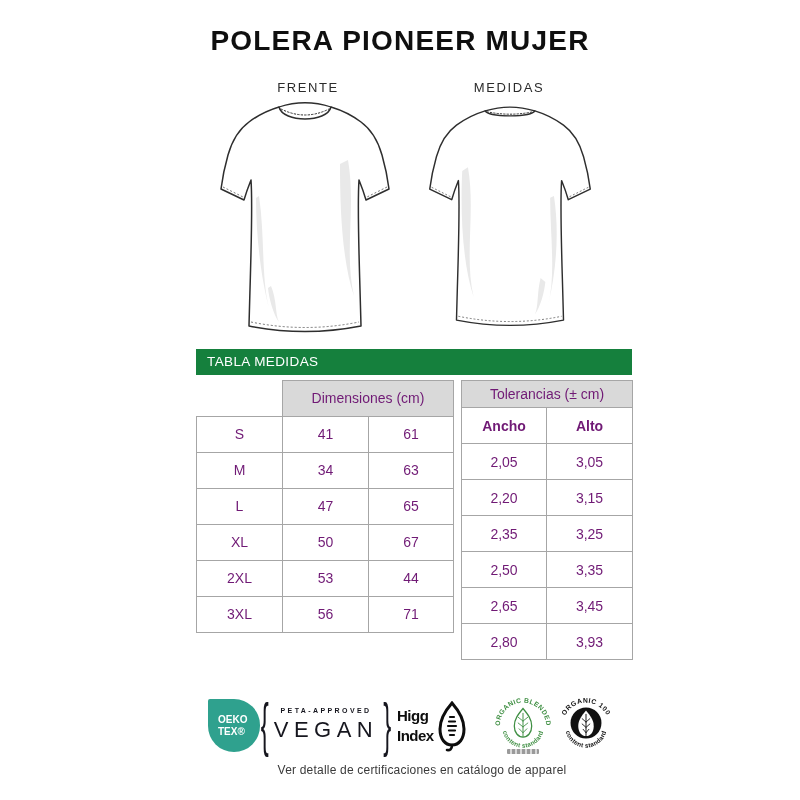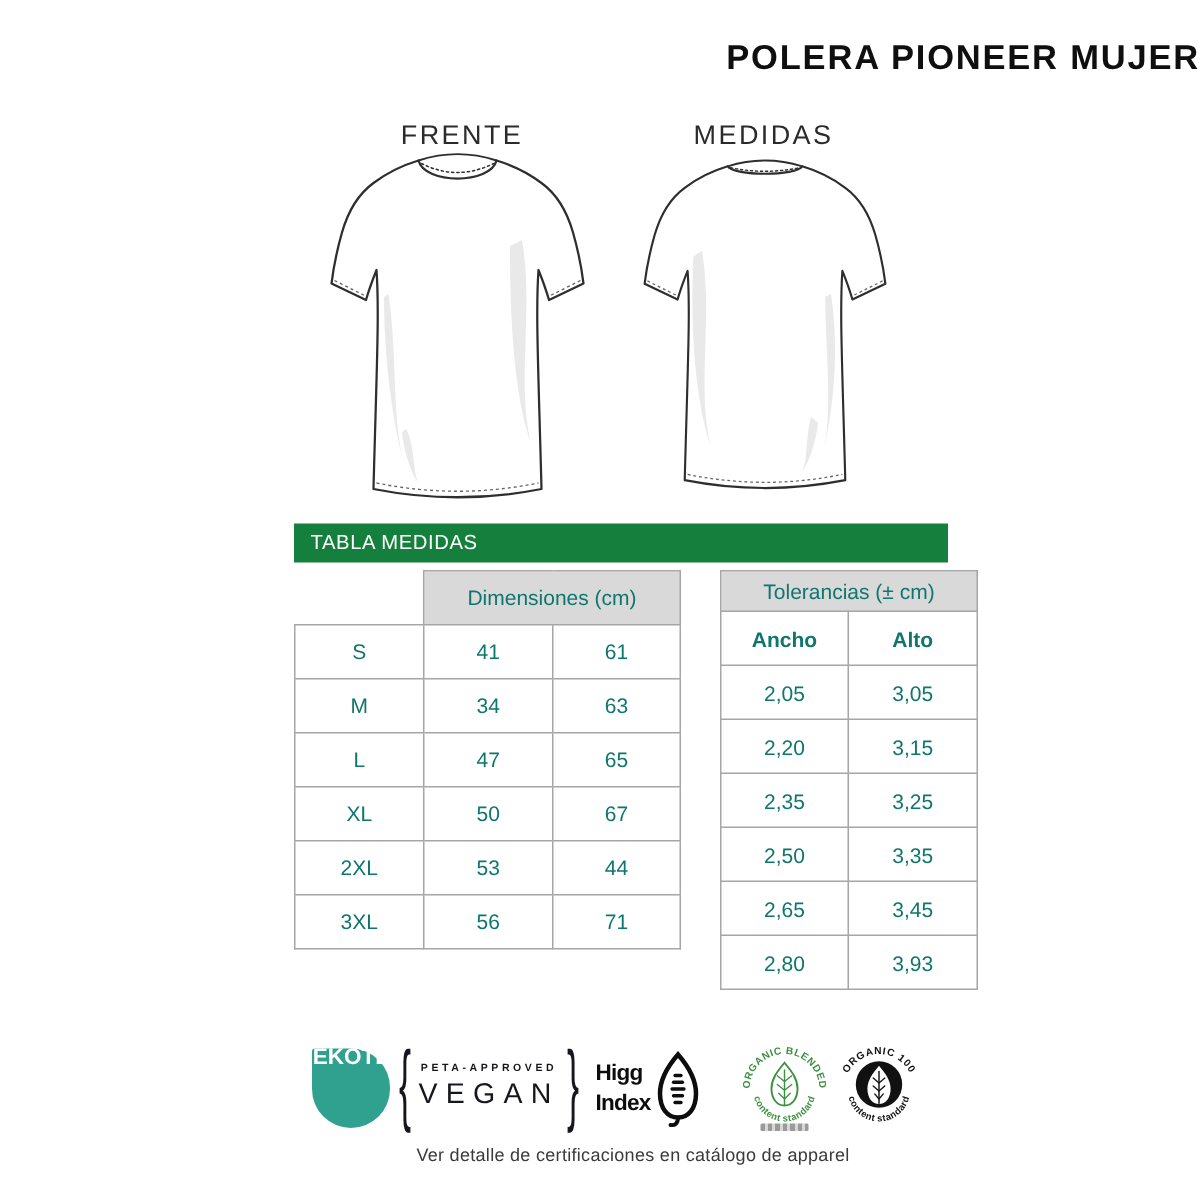--- a/index.html
+++ b/index.html
@@ -1,51 +1,51 @@
 <!DOCTYPE html>
 <html><head>
 <meta charset="utf-8">
 <style>
   html,body{margin:0;padding:0;background:#ffffff;}
   .canvas{position:relative;width:800px;height:800px;background:#ffffff;overflow:hidden;
           font-family:"Liberation Sans",sans-serif;color:#111;}
 
-  .title{position:absolute;top:25px;left:0;width:100%;text-align:right;
-         font-size:23px;font-weight:bold;letter-spacing:1.2px;color:#0f0f0f;}
-
-  .view-label{position:absolute;top:80px;font-size:18px;letter-spacing:1.6px;color:#2b2b2b;text-align:center;}
+  .title{position:absolute;top:25px;left:0;width:100%;text-align:center;
+         font-size:28px;font-weight:bold;letter-spacing:1.2px;color:#0f0f0f;}
+
+  .view-label{position:absolute;top:80px;font-size:13px;letter-spacing:1.6px;color:#2b2b2b;text-align:center;}
   .view-label.frente{left:238px;width:140px;}
   .view-label.espalda{left:439px;width:140px;}
 
   .shirt{position:absolute;}
   .shirt.front{left:214px;top:96px;}
   .shirt.back{left:424px;top:97px;}
 
   .banner{position:absolute;left:196px;top:349px;width:436px;height:26px;
           background:#15803d;color:#ffffff;font-size:13.5px;line-height:26px;
           padding-left:11px;box-sizing:border-box;letter-spacing:0.4px;}
 
-  table.mtable{position:absolute;border-collapse:collapse;font-size:14px;color:#0f766e;
+  table.mtable{position:absolute;border-collapse:collapse;font-size:14px;color:#701a75;
                text-align:center;table-layout:fixed;}
   table.mtable td{border:1px solid #A6A6A6;height:35px;padding:0;}
   table.mtable td.span-head{background:#D9D9D9;height:26px;font-weight:bold;font-weight:normal;}
   table.mtable td.hb{font-weight:bold;}
   table.mtable td.ghost{border:none;background:#fff;}
   #dim-table{left:196px;top:380px;width:257px;}
-  #tol-table{left:480px;top:380px;width:171px;border-radius:30px;}
+  #tol-table{left:461px;top:380px;width:171px;border-radius:30px;}
   .oeko{position:absolute;left:208px;top:699px;width:52px;height:53px;
         background:#2FA18E;border-radius:2px 27px 27px 27px;color:#fff;
-        display:flex;flex-direction:row;justify-content:center;align-items:flex-start;
-        padding-left:10px;box-sizing:border-box;font-weight:bold;font-size:15px;line-height:12px;}
+        display:flex;flex-direction:column;justify-content:center;align-items:flex-start;
+        padding-left:10px;box-sizing:border-box;font-weight:bold;font-size:10px;line-height:12px;}
   .vegan{position:absolute;left:268px;top:700px;width:116px;height:50px;
          display:flex;align-items:center;justify-content:center;color:#16161e;}
   .brace{font-size:24px;font-weight:300;transform:scaleY(2.5);padding:0 5px;line-height:1;}
   .vegan-mid{text-align:center;}
   .vegan-top{font-size:7px;letter-spacing:2.4px;font-weight:bold;white-space:nowrap;}
-  .vegan-main{font-size:19px;letter-spacing:5.5px;margin-top:3px;font-weight:400;}
+  .vegan-main{font-size:22px;letter-spacing:5.5px;margin-top:3px;font-weight:400;}
 
   .higg{position:absolute;left:397px;top:700px;height:52px;display:flex;align-items:center;color:#0d0d0d;}
   .higg-text{font-weight:bold;font-size:15px;line-height:20px;letter-spacing:-0.5px;text-align:left;}
   .higg-leaf{margin-left:2px;}
 
   .badge{position:absolute;top:694px;width:58px;height:58px;}
   .badge.green{left:494px;}
   .badge.black{left:557px;}
   .cert-mark{position:absolute;left:507px;top:749px;width:32px;height:5px;
              background:repeating-linear-gradient(90deg,#9a9a9a 0 3px,#d8d8d8 3px 5px);

